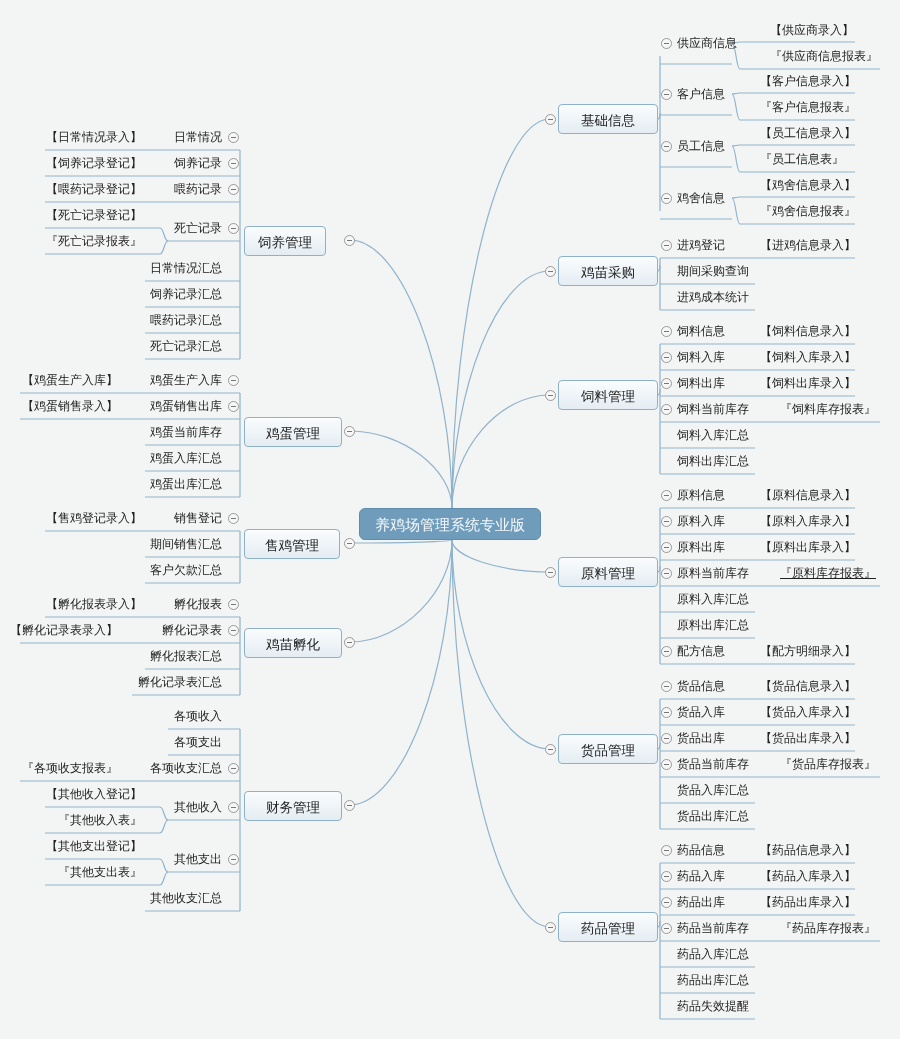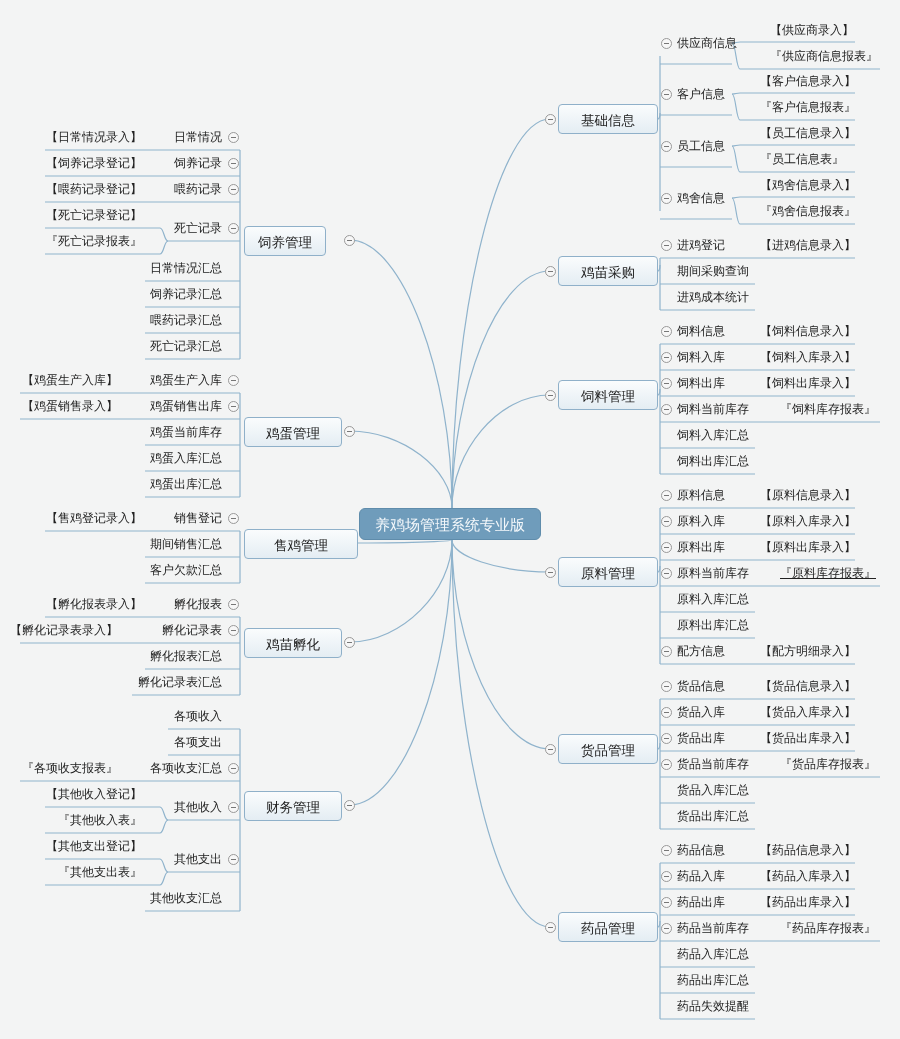--- a/index.html
+++ b/index.html
@@ -263,21 +263,21 @@
     <div class="node" style="right: 678px; top: 373px; text-align: right;">鸡蛋生产入库</div>
     <div class="toggle" style="left: 227.5px; top: 374.5px;"></div>
     <div class="node" style="right: 782px; top: 373px; text-align: right;">【鸡蛋生产入库】</div>
     <div class="node" style="right: 678px; top: 399px; text-align: right;">鸡蛋销售出库</div>
     <div class="toggle" style="left: 227.5px; top: 400.5px;"></div>
     <div class="node" style="right: 782px; top: 399px; text-align: right;">【鸡蛋销售录入】</div>
     <div class="node" style="right: 678px; top: 425px; text-align: right;">鸡蛋当前库存</div>
     <div class="node" style="right: 678px; top: 451px; text-align: right;">鸡蛋入库汇总</div>
     <div class="node" style="right: 678px; top: 477px; text-align: right;">鸡蛋出库汇总</div>
     <div class="toggle" style="left: 343.5px; top: 537.5px;"></div>
-    <div class="main" style="left: 244px; top: 529px; width: 114px;">售鸡管理</div>
+    <div class="main" style="left: 244px; top: 529px; width: 96px;">售鸡管理</div>
     <div class="node" style="right: 678px; top: 511px; text-align: right;">销售登记</div>
     <div class="toggle" style="left: 227.5px; top: 512.5px;"></div>
     <div class="node" style="right: 758px; top: 511px; text-align: right;">【售鸡登记录入】</div>
     <div class="node" style="right: 678px; top: 537px; text-align: right;">期间销售汇总</div>
     <div class="node" style="right: 678px; top: 563px; text-align: right;">客户欠款汇总</div>
     <div class="toggle" style="left: 343.5px; top: 636.5px;"></div>
     <div class="main" style="left: 244px; top: 628px; width: 98px;">鸡苗孵化</div>
     <div class="node" style="right: 678px; top: 597px; text-align: right;">孵化报表</div>
     <div class="toggle" style="left: 227.5px; top: 598.5px;"></div>
     <div class="node" style="right: 758px; top: 597px; text-align: right;">【孵化报表录入】</div>

